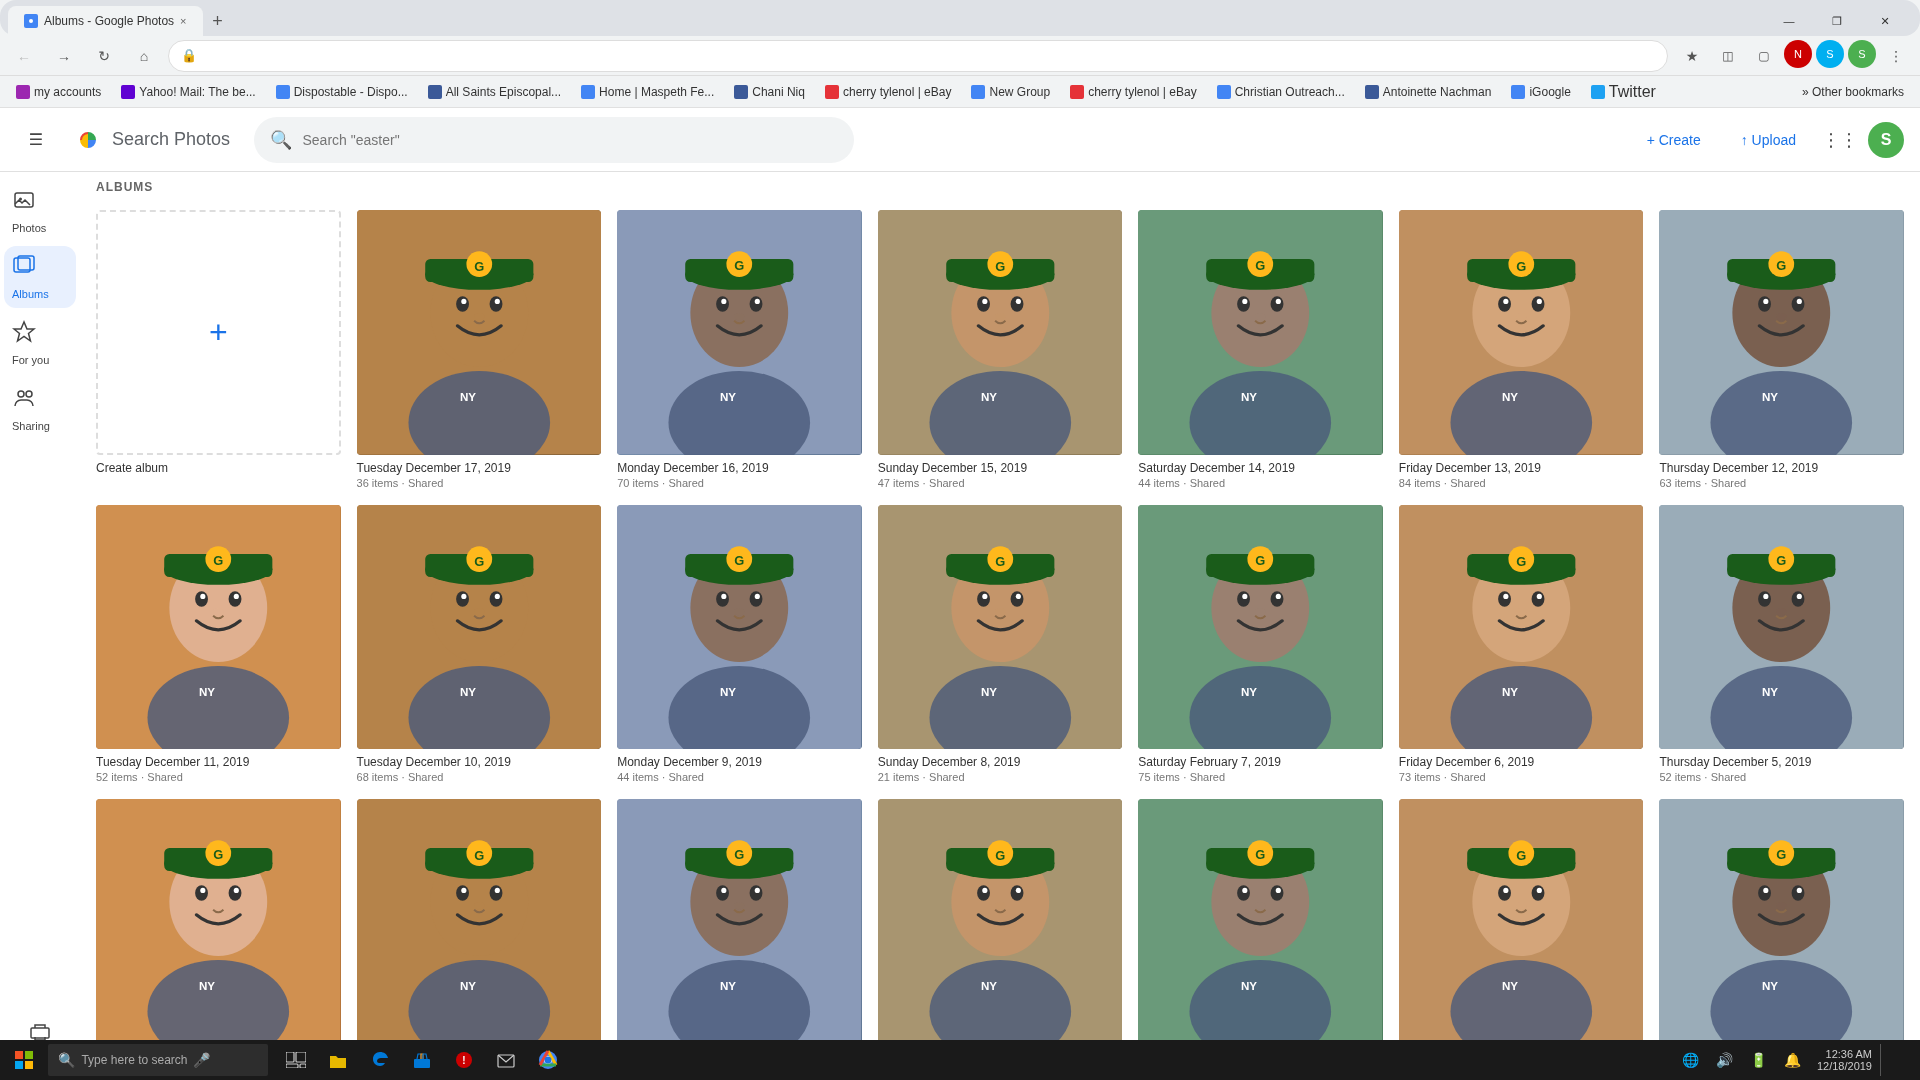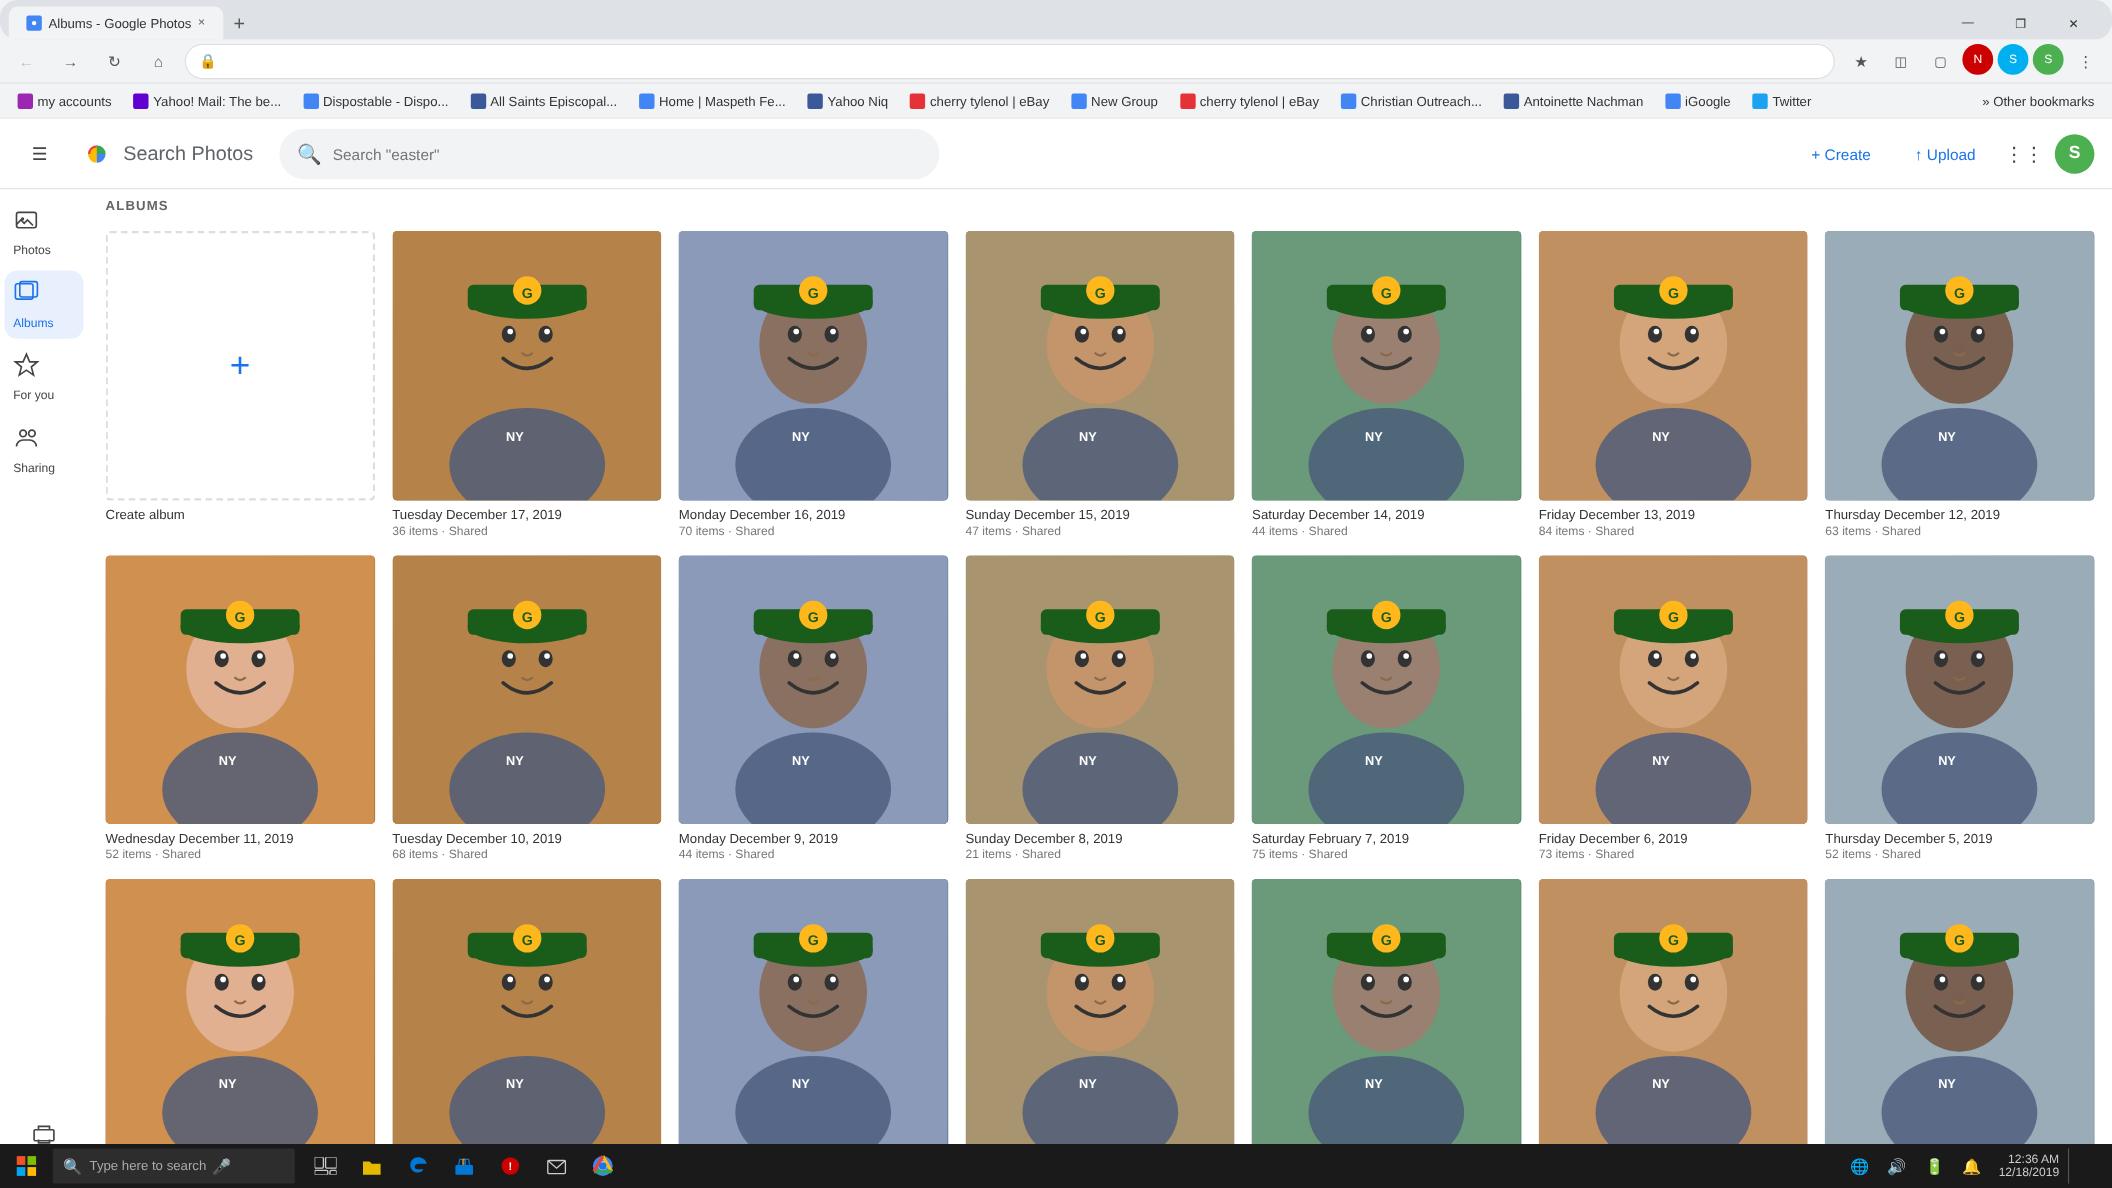--- a/index.html
+++ b/index.html
@@ -154,21 +154,21 @@
     <div class="bookmark-item">
       <span class="bm-icon" style="background:#3b5998;"></span>
       <span style="font-size:12px;">All Saints Episcopal...</span>
     </div>
     <div class="bookmark-item">
       <span class="bm-icon" style="background:#4285f4;"></span>
       <span style="font-size:12px;">Home | Maspeth Fe...</span>
     </div>
     <div class="bookmark-item">
       <span class="bm-icon" style="background:#3b5998;"></span>
-      <span style="font-size:12px;">Yahoo Niq</span>
+      <span style="font-size:12px;">Chani Niq</span>
     </div>
     <div class="bookmark-item">
       <span class="bm-icon" style="background:#e53238;"></span>
       <span style="font-size:12px;">cherry tylenol | eBay</span>
     </div>
     <div class="bookmark-item">
       <span class="bm-icon" style="background:#4285f4;"></span>
       <span style="font-size:12px;">New Group</span>
     </div>
     <div class="bookmark-item">
@@ -182,21 +182,21 @@
     <div class="bookmark-item">
       <span class="bm-icon" style="background:#3b5998;"></span>
       <span style="font-size:12px;">Antoinette Nachman</span>
     </div>
     <div class="bookmark-item">
       <span class="bm-icon" style="background:#4285f4;"></span>
       <span style="font-size:12px;">iGoogle</span>
     </div>
     <div class="bookmark-item">
       <span class="bm-icon" style="background:#1da1f2;"></span>
-      <span style="font-size:12px;">Twitter</span>
+      <span style="font-size:16px;">Twitter</span>
     </div>
     <div class="bookmarks-more">
       <span style="font-size:12px;">» Other bookmarks</span>
     </div>
   </div>
 </div>
 
 <div class="app">
 
   <div class="app-header">
@@ -496,21 +496,21 @@
         <text x="95" y="47" text-anchor="middle" fill="#1a5c1a" font-size="10" font-weight="bold">G</text>
 
         <ellipse cx="95" cy="165" rx="55" ry="40" fill="#4a5a7a" opacity="0.8"></ellipse>
 
         <text x="80" y="148" fill="white" font-size="9" font-weight="bold">NY</text>
 
         <ellipse cx="95" cy="83" rx="4" ry="3" fill="#e0b090" opacity="0.7"></ellipse>
         <path d="M91 86 Q95 90 99 86" fill="none" stroke="#8a6a4a" stroke-width="1.5"></path>
       </svg>
     </div>
-    <div class="album-title">Wednesday December 11, 2019</div>
+    <div class="album-title">Tuesday December 11, 2019</div>
     <div class="album-meta">52 items · Shared</div>
   </div><div class="album-card">
     <div class="album-thumb" style="background:linear-gradient(135deg, #b5834a 0%, #8a6030 50%, #4a3820 100%);">
       <svg width="100%" height="100%" viewBox="0 0 190 190" xmlns="http://www.w3.org/2000/svg">
 
         <rect width="190" height="190" fill="#b5834a"></rect>
 
         <ellipse cx="95" cy="80" rx="38" ry="42" fill="#b5834a"></ellipse>
 
         <ellipse cx="82" cy="73" rx="5" ry="6" fill="#333"></ellipse>

